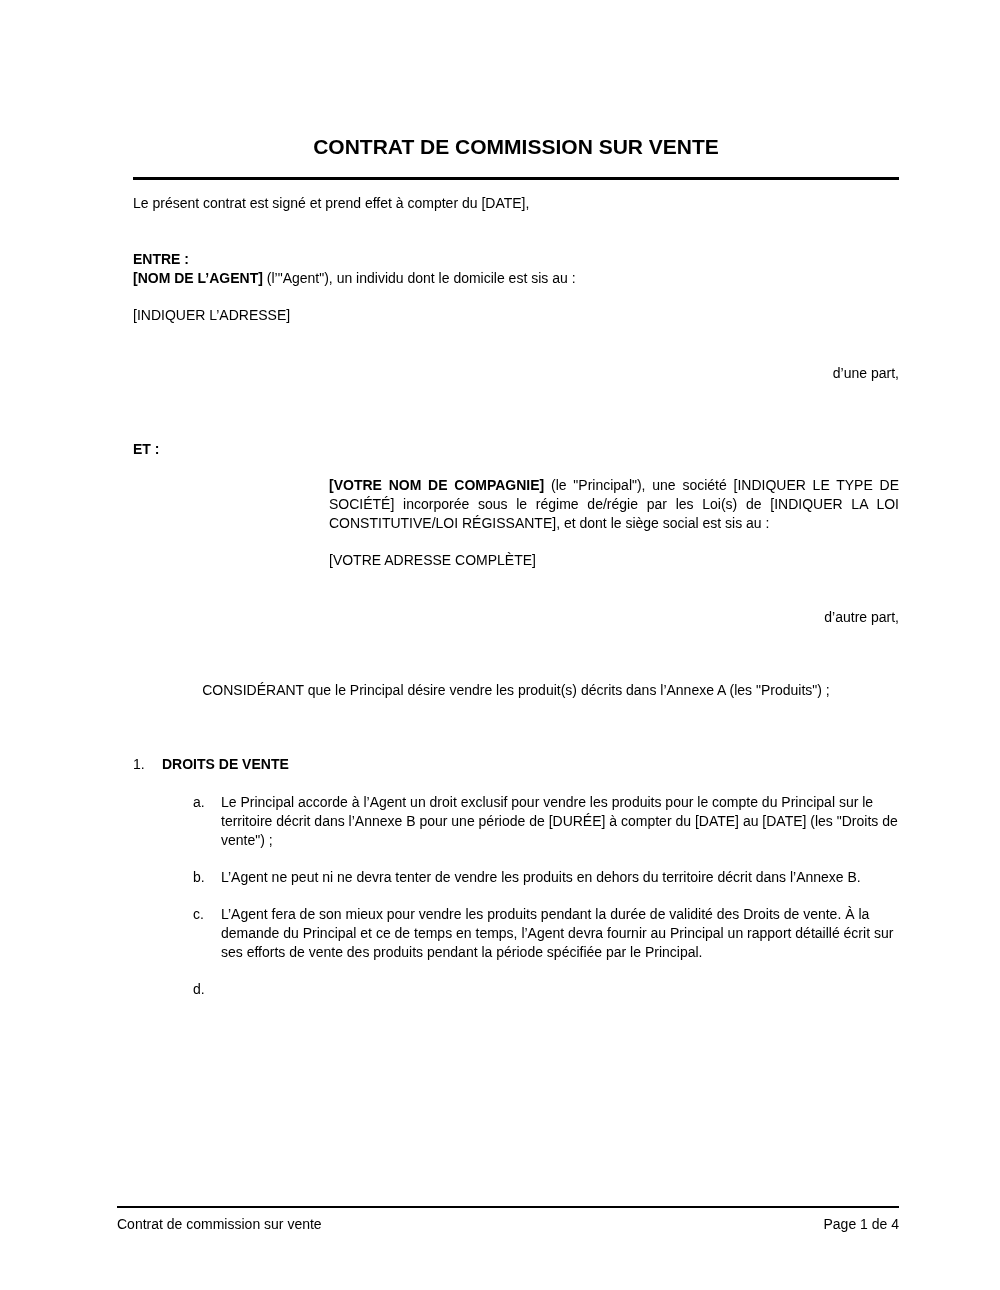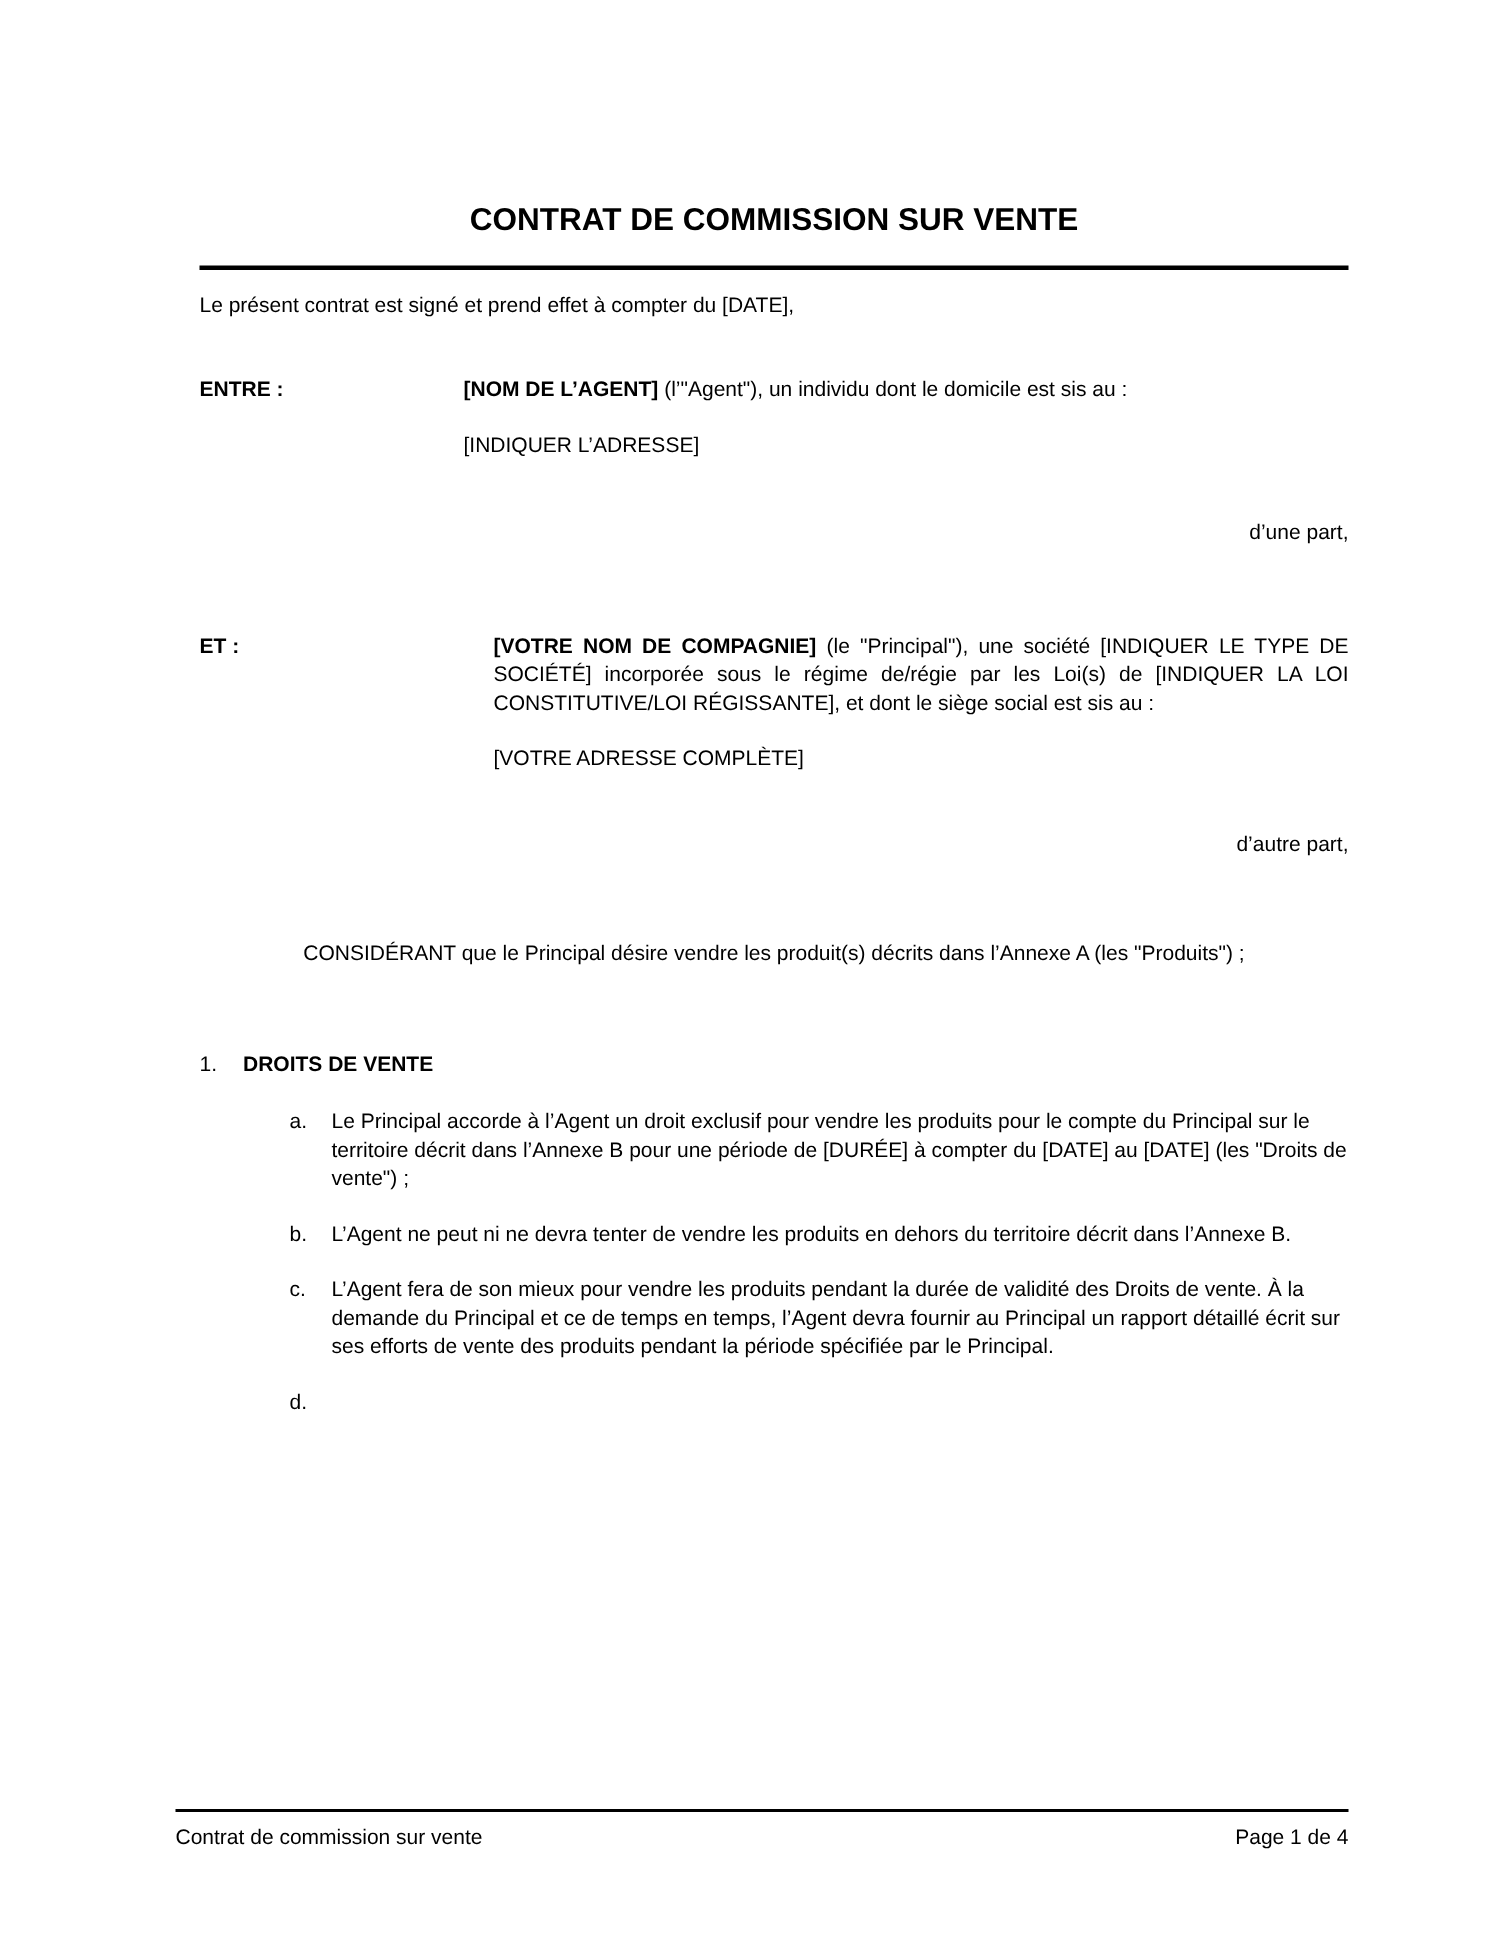--- a/index.html
+++ b/index.html
@@ -20,25 +20,25 @@
     margin-top: 133px;
     text-align: center;
     font-weight: bold;
     font-size: 21px;
     line-height: 28px;
   }
   .title-rule { height: 3px; background: #000; margin-top: 16px; }
   .intro { }
 
   .party { display: flex; }
-  .party.first { margin-top: 37px; }
+  .party.first { margin-top: 37px; flex-direction: column; }
   .party.second { margin-top: 57px; gap: 20px; }
   .party-label { width: 176px; flex: none; font-weight: bold; }
   .party-body { flex: 1; }
-  .party-name-line.justify { text-align: justify; }
+  .party-name-line.justify { text-align: justify; margin-top: 36px; }
   .bold { font-weight: bold; }
   .party-address { margin-top: 18px; }
   .part-note { text-align: right; }
   .part-note.first { margin-top: 39px; }
   .part-note.second { margin-top: 38px; }
 
   .recital.r1 { margin-top: 54px; text-align: center; }
   .recital.r2 { margin-top: 19px; }
 
   .section-heading { display: flex; margin-top: 55px; }

